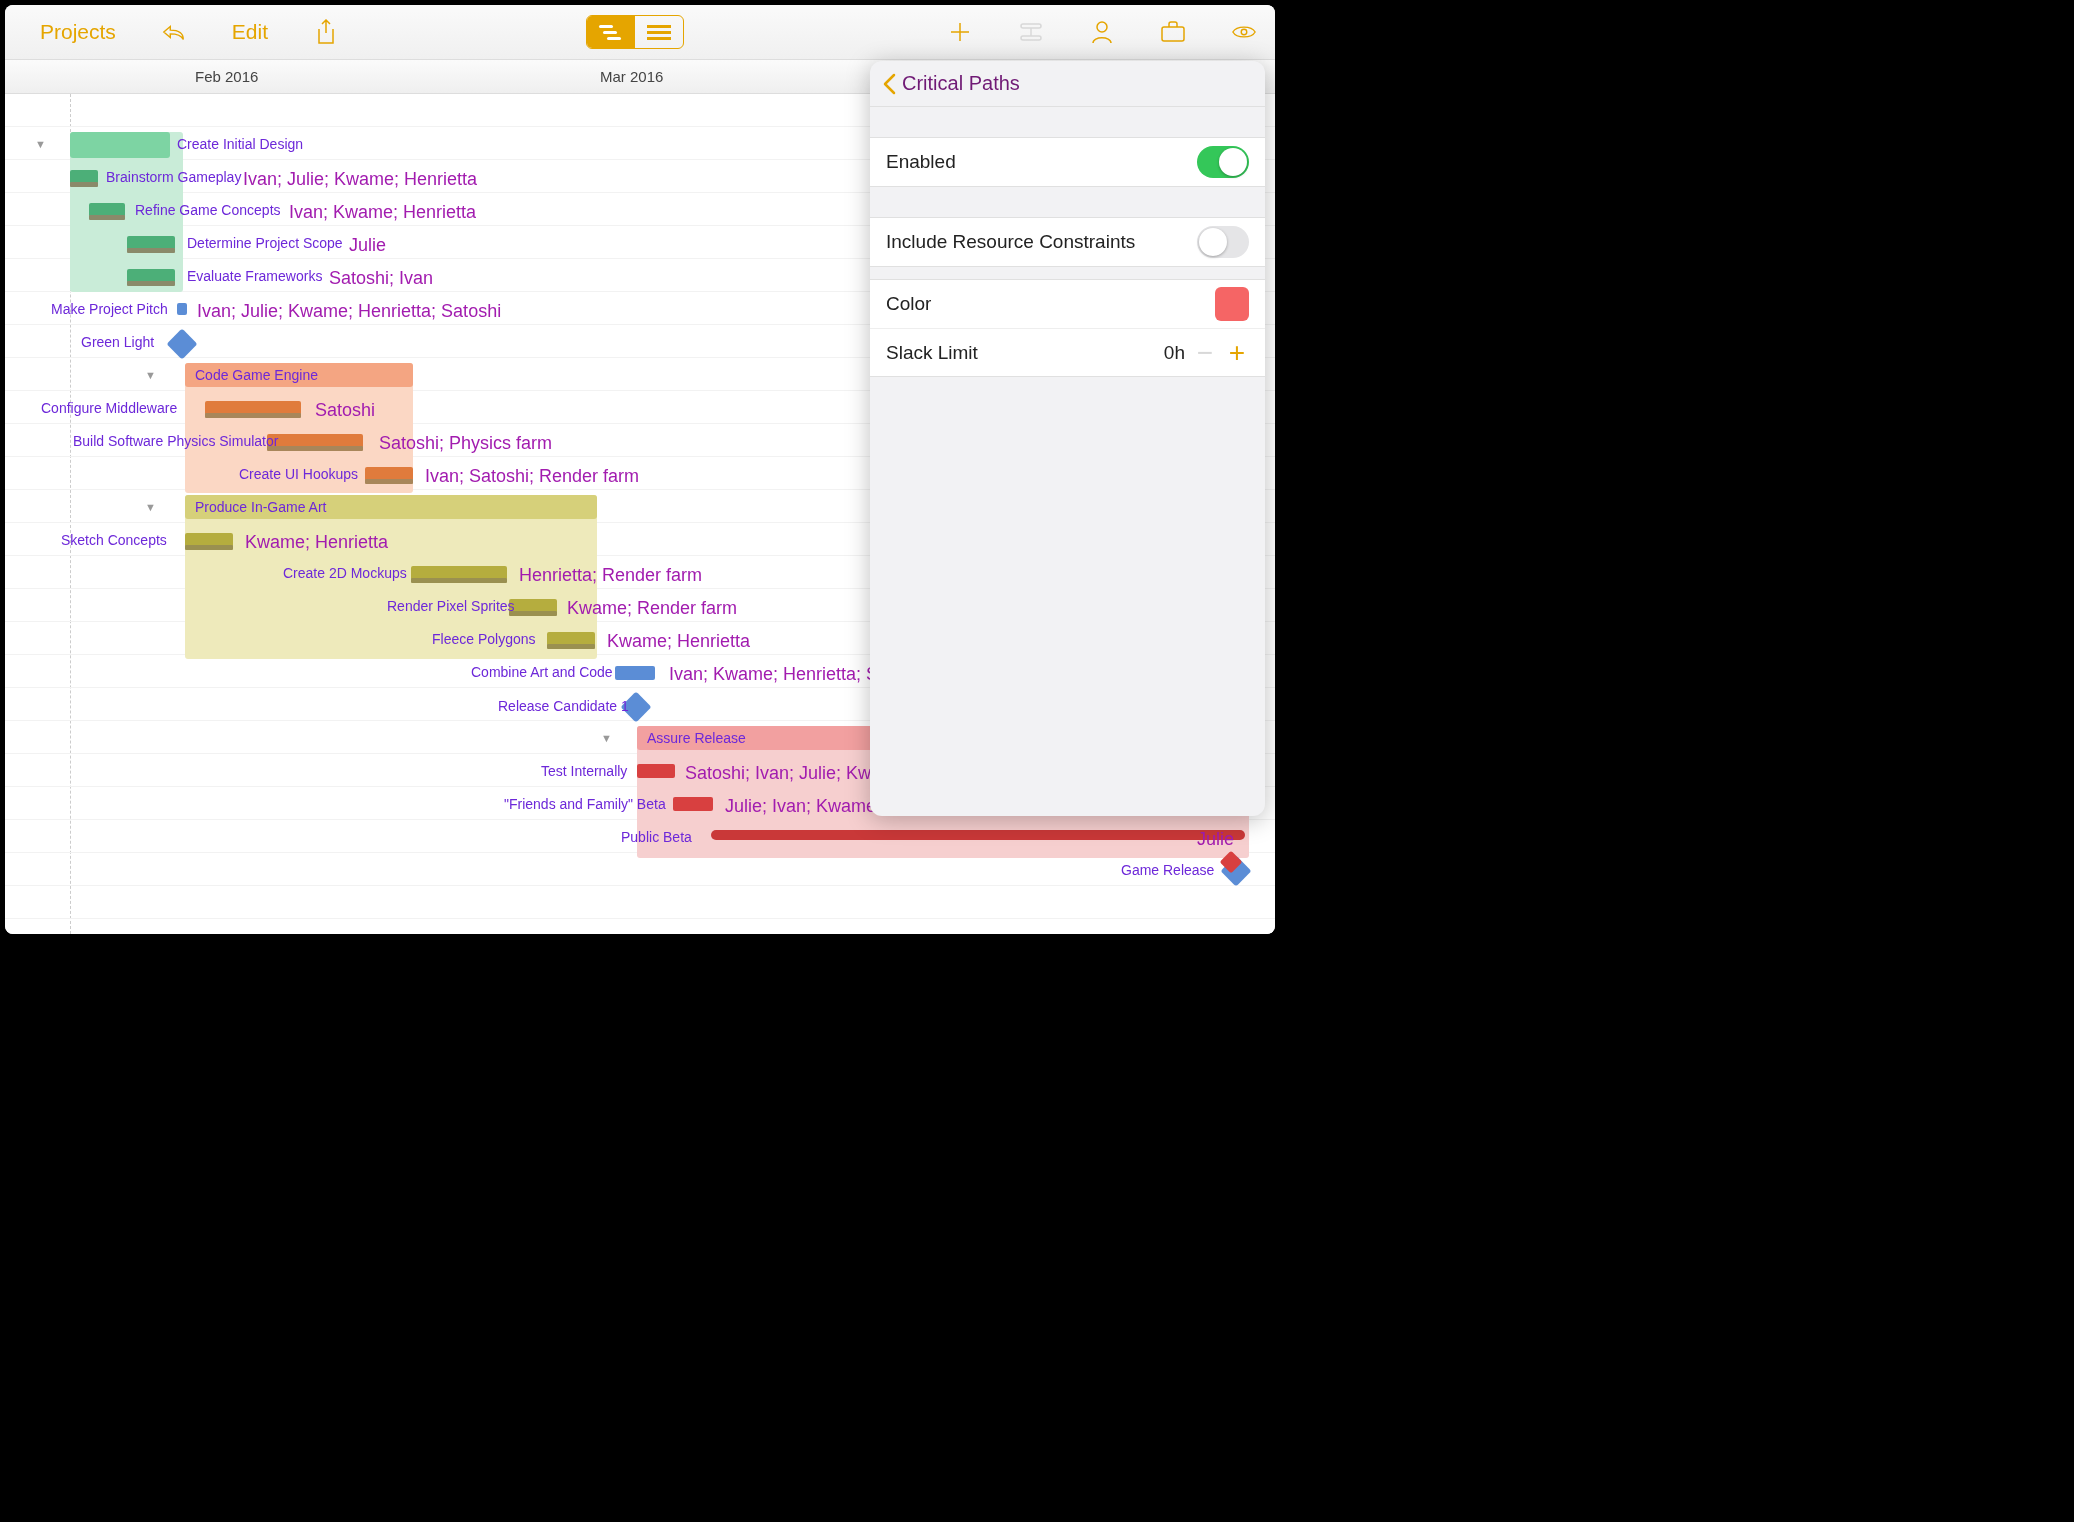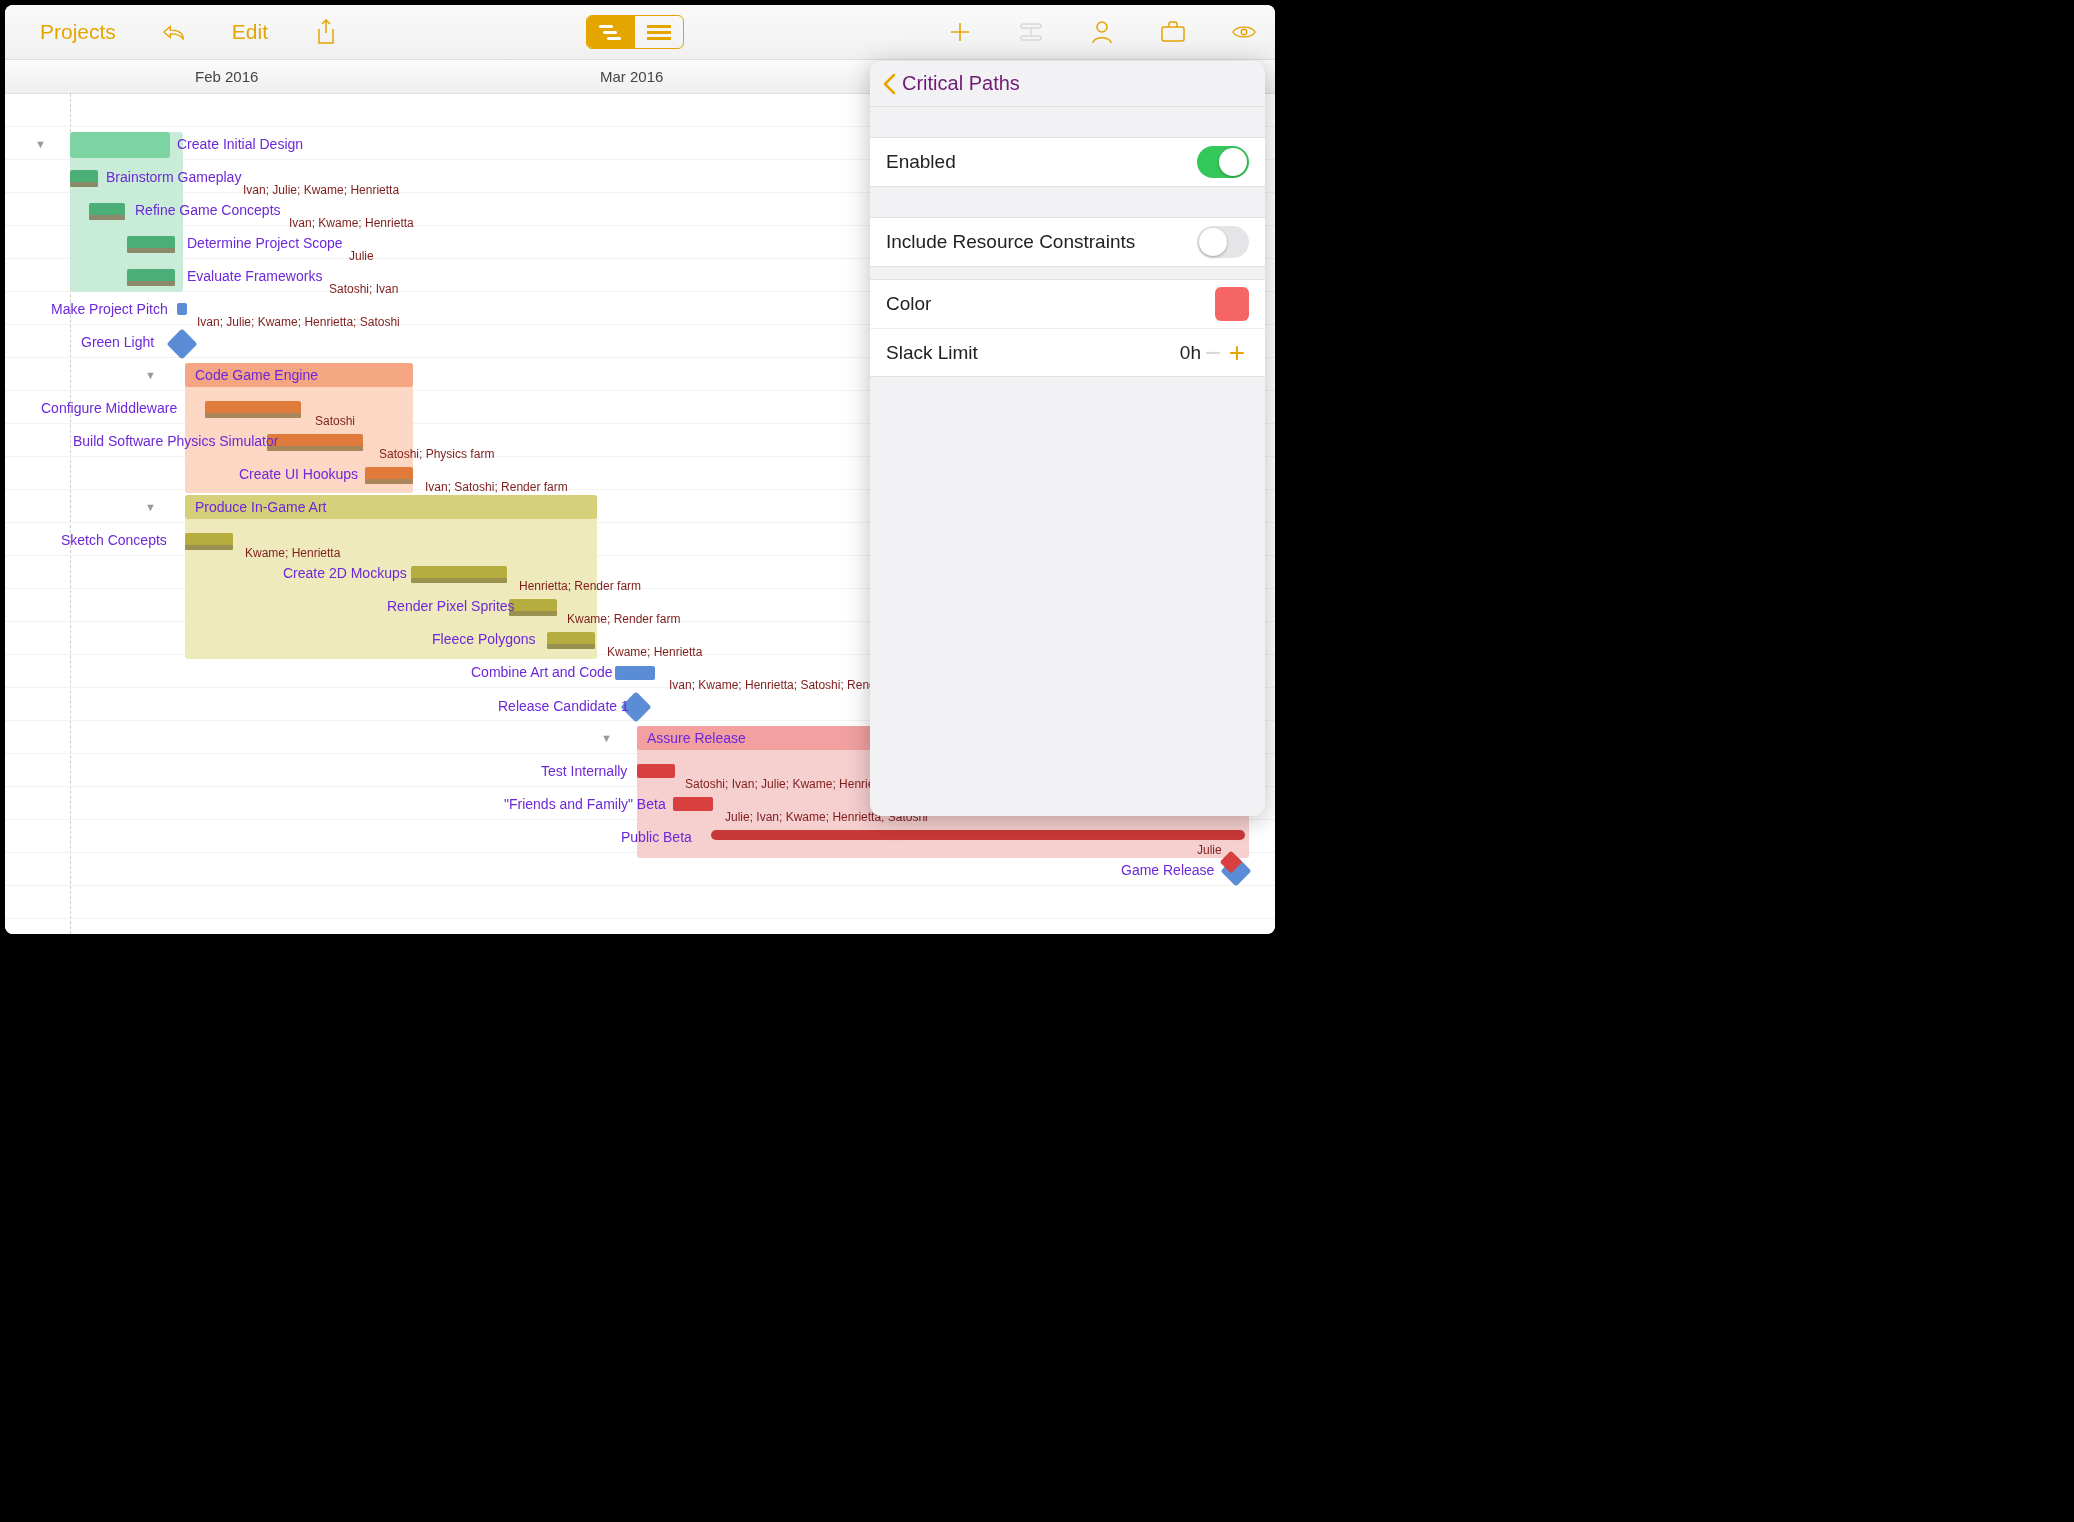--- a/index.html
+++ b/index.html
@@ -21,21 +21,21 @@
 
 .timeline-header { height: 34px; background: linear-gradient(#fbfbfb, #efefef); border-bottom: 1px solid #ddd; display: flex; position: relative; }
 .month { position: absolute; font-size: 15px; color: #444; top: 8px; }
 
 
 .gantt { flex: 1; position: relative; background: #fff; overflow: hidden; }
 .rowline { position: absolute; left: 0; right: 0; height: 33px; border-bottom: 1px solid #f2f2f2; }
 .vline { position: absolute; top: 0; bottom: 0; width: 1px; border-left: 1px dashed #ccc; }
 
 .task-label { position: absolute; font-size: 14px; color: #6d28d9; white-space: nowrap; }
-.task-res { position: absolute; font-size: 12px; color: #7f1d1d; white-space: nowrap; margin-top: 14px; }
+.task-res { position: absolute; font-size: 18px; color: #a21caf; white-space: nowrap; }
 .disclosure { position: absolute; color: #999; font-size: 11px; }
 
 .bar { position: absolute; height: 14px; border-radius: 2px; }
 .bar-small { position: absolute; height: 12px; border-radius: 2px; }
 .bar-under { position: absolute; height: 5px; border-radius: 1px; bottom: 0; }
 .groupbar { position: absolute; height: 26px; border-radius: 3px; }
 .groupbg { position: absolute; border-radius: 3px; }
 .diamond { position: absolute; width: 22px; height: 22px; transform: rotate(45deg); border-radius: 3px; }
 
 
@@ -49,21 +49,21 @@
 .gap { height: 30px; }
 
 .switch { width: 52px; height: 32px; border-radius: 16px; position: relative; }
 .switch.on { background: #34c759; }
 .switch.off { background: #e5e5e7; }
 .knob { position: absolute; width: 28px; height: 28px; background: #fff; border-radius: 50%; top: 2px; box-shadow: 0 1px 3px rgba(0,0,0,0.3); }
 .switch.on .knob { right: 2px; }
 .switch.off .knob { left: 2px; }
 
 .color-swatch { width: 34px; height: 34px; border-radius: 6px; }
-.stepper { display: flex; align-items: center; gap: 0; }
+.stepper { display: flex; align-items: center; gap: 8px; }
 .stepper .val { font-size: 19px; color: #222; }
 .stepper .pm { color: #e5a500; font-size: 28px; font-weight: 300; width: 24px; text-align: center; cursor: pointer; }
 .stepper .pm.dis { color: #d8d8d8; }
 
 svg { display: block; }
 </style>
 </head>
 <body>
 
 <div class="app">

